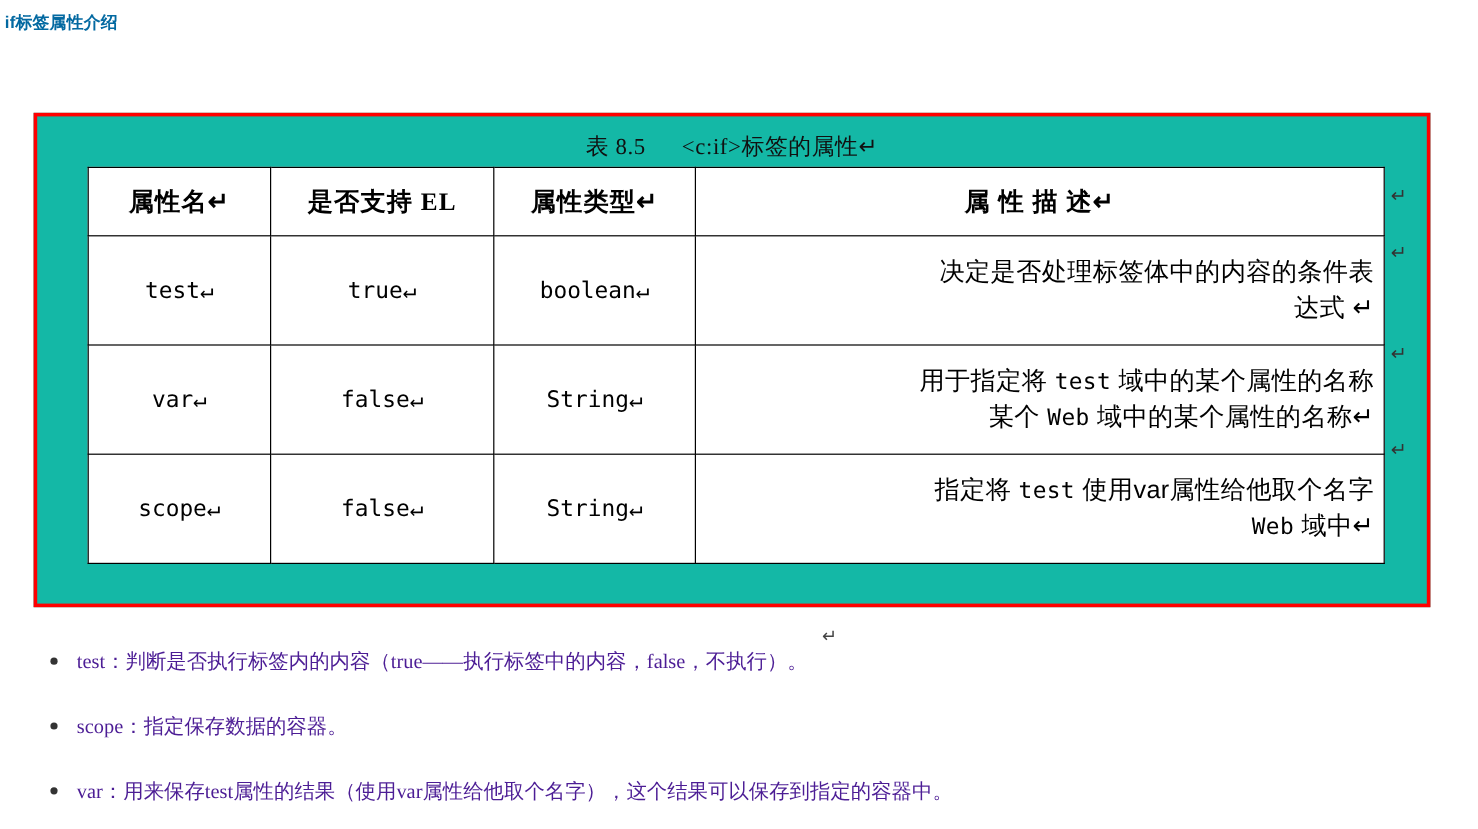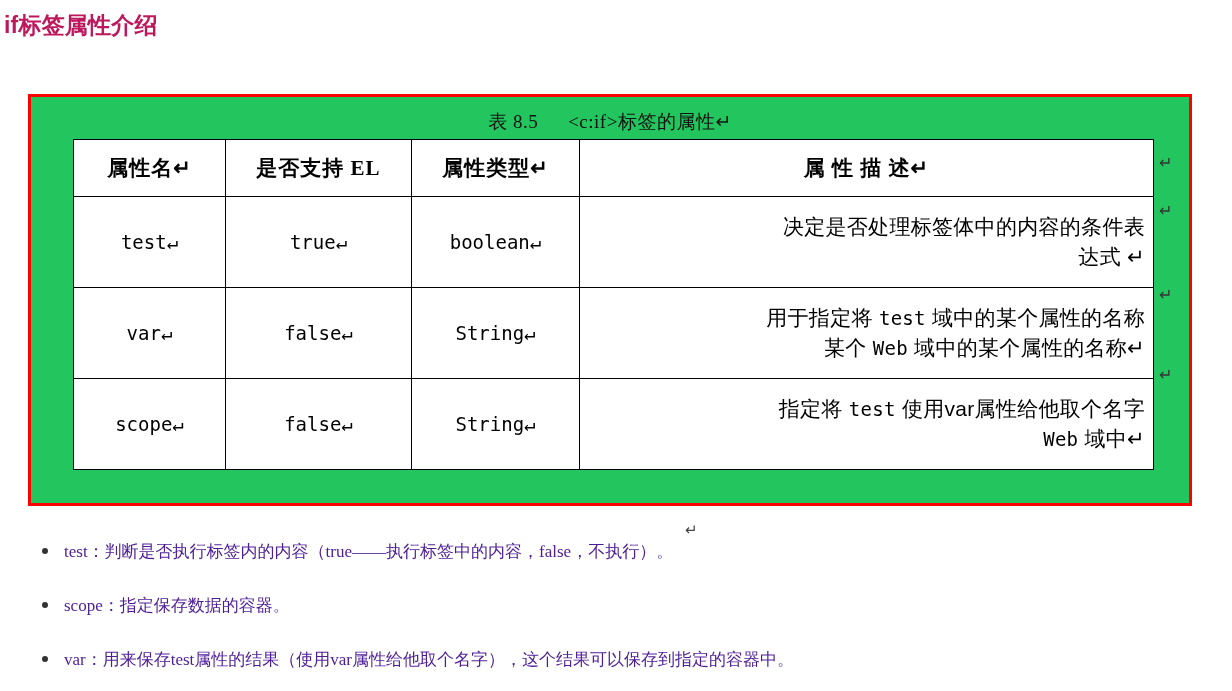--- a/index.html
+++ b/index.html
@@ -15,37 +15,37 @@
     overflow: hidden;
   }
   .page {
     position: relative;
     width: 1232px;
     height: 691px;
     box-sizing: border-box;
     padding: 0 0 0 0;
   }
   .heading {
-    font-size: 23px;
+    font-size: 14px;
     font-weight: bold;
-    color: #be185d;
+    color: #0369a1;
     margin: 10px 0 0 4px;
     letter-spacing: 0.2px;
   }
 
   
   .figure-box {
     position: absolute;
     left: 28px;
     top: 84px;
     width: 1164px;
     height: 412px;
     border: 3px solid #ff0000;
     box-sizing: border-box;
-    background: #22c55e;
+    background: #14b8a6;
   }
 
   .table-caption {
     text-align: center;
     font-family: "Liberation Serif", serif;
     font-size: 19px;
     color: #111;
     margin-top: 12px;
     letter-spacing: 0.5px;
   }

